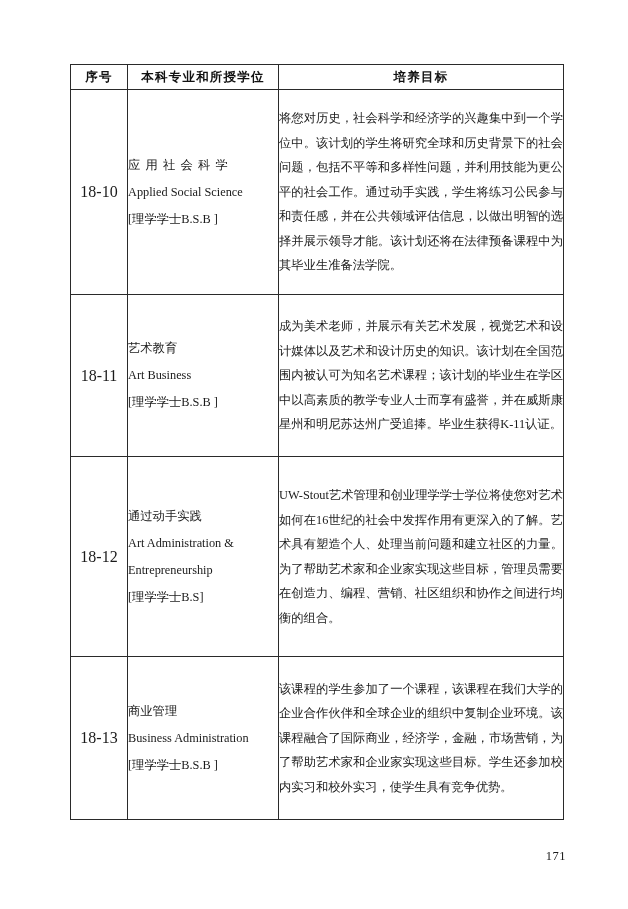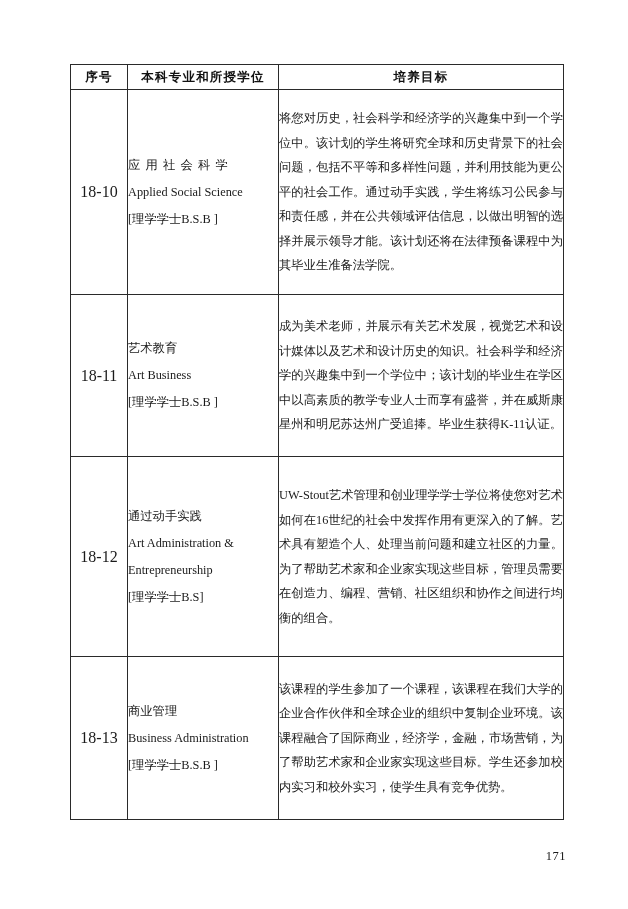--- a/index.html
+++ b/index.html
@@ -134,21 +134,21 @@
       </tr>
 
       <tr class="r2">
         <td class="no">18-11</td>
         <td class="major">
           <span class="cn">艺术教育</span>
           <span class="en">Art Business</span>
           <span class="deg">[理学学士B.S.B ]</span>
         </td>
         <td class="goal">
-          <span class="goal-inner">成为美术老师，并展示有关艺术发展，视觉艺术和设计媒体以及艺术和设计历史的知识。社会科学和经济学的兴趣集中到一个学位中；该计划的毕业生在学区中以高素质的教学专业人士而享有盛誉，并在威斯康星州和明尼苏达州广受追捧。毕业生获得K-11认证。</span>
+          <span class="goal-inner">成为美术老师，并展示有关艺术发展，视觉艺术和设计媒体以及艺术和设计历史的知识。该计划在全国范围内被认可为知名艺术课程；该计划的毕业生在学区中以高素质的教学专业人士而享有盛誉，并在威斯康星州和明尼苏达州广受追捧。毕业生获得K-11认证。</span>
         </td>
       </tr>
 
       <tr class="r3">
         <td class="no">18-12</td>
         <td class="major">
           <span class="cn">通过动手实践</span>
           <span class="en">Art Administration &amp;</span>
           <span class="en">Entrepreneurship</span>
           <span class="deg">[理学学士B.S]</span>

